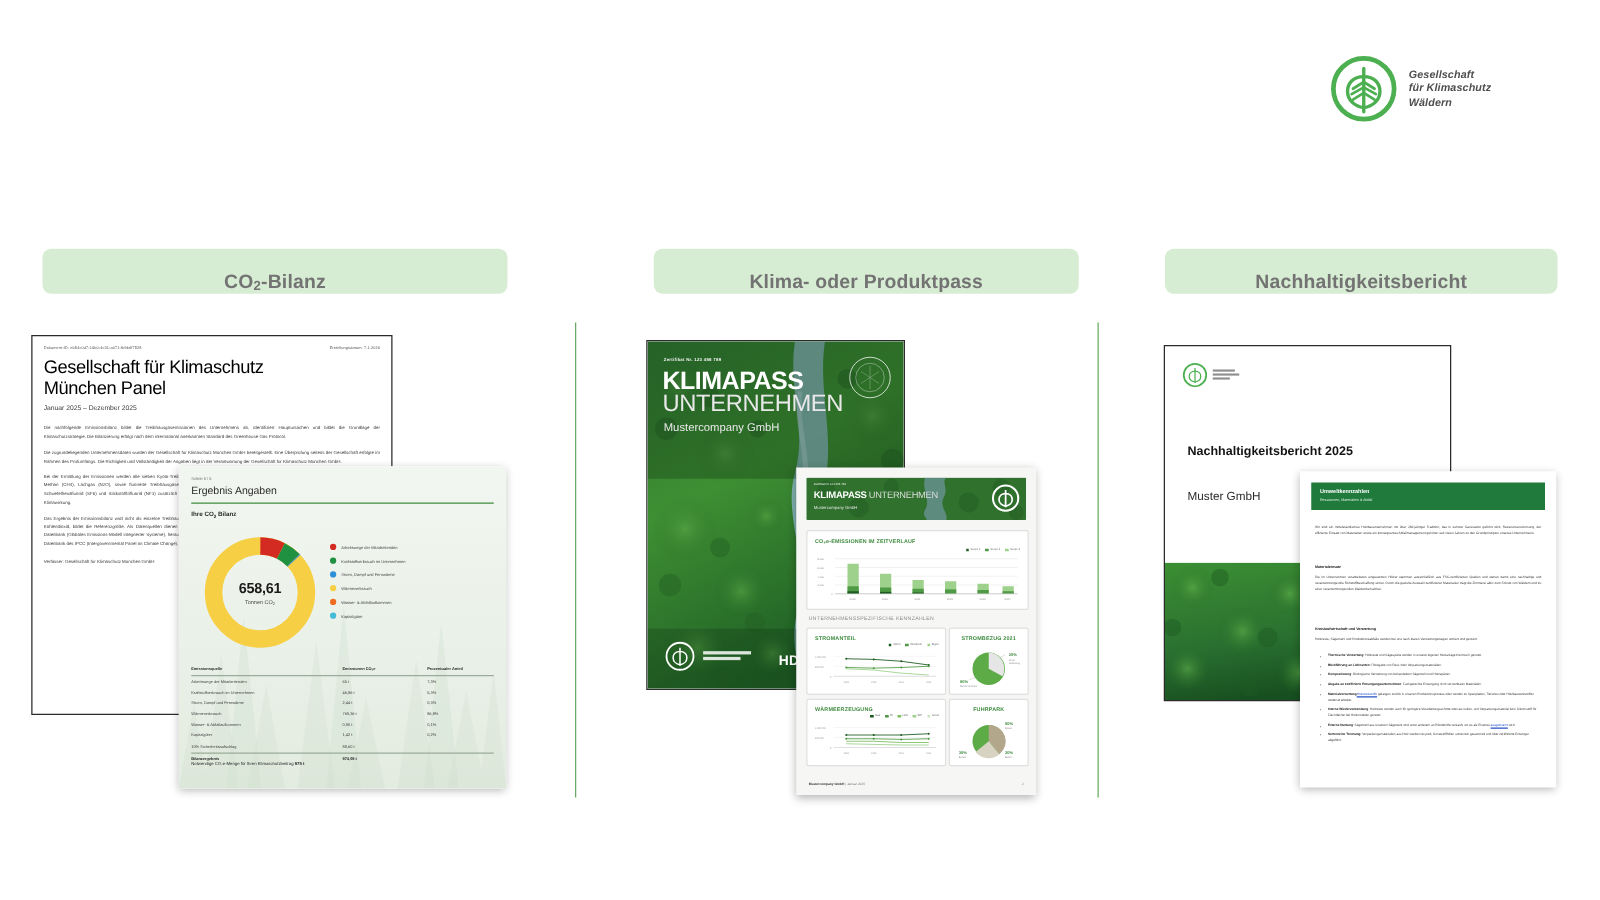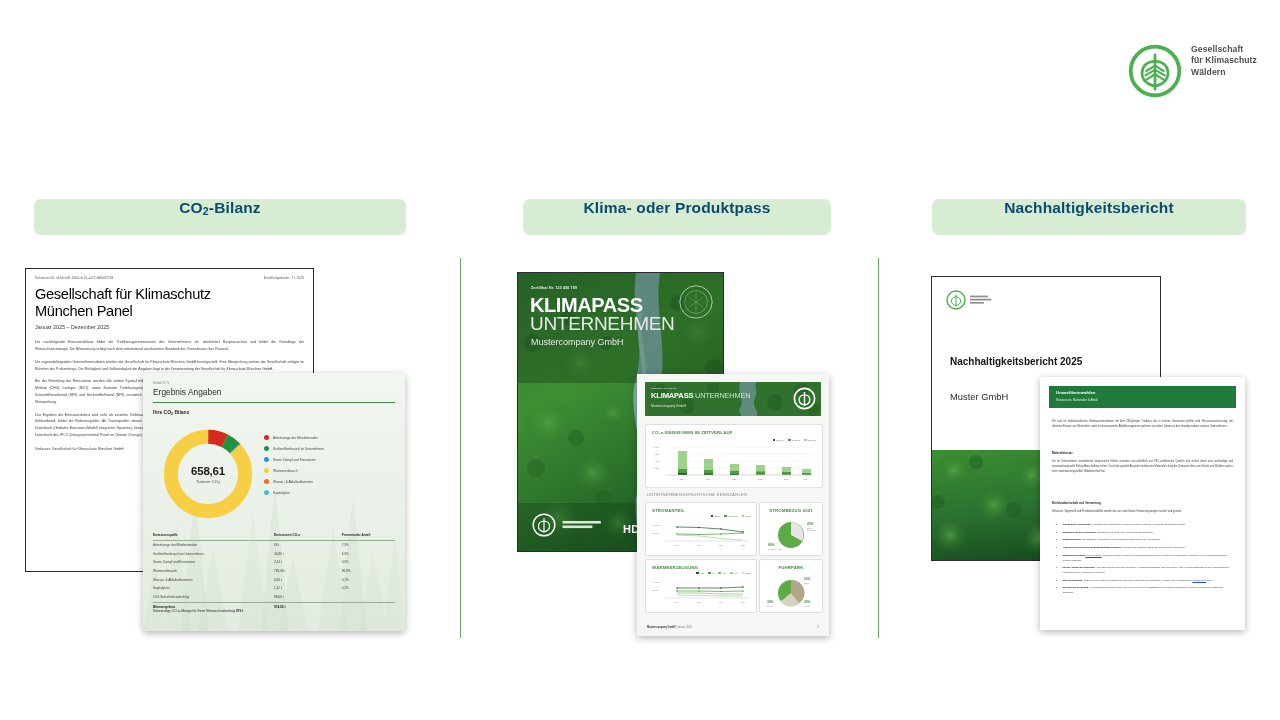--- a/index.html
+++ b/index.html
@@ -3,32 +3,32 @@
 <meta charset="utf-8">
 <style>
   html,body{margin:0;padding:0;}
   body{
     width:1280px;height:720px;overflow:hidden;background:#ffffff;
     font-family:"Liberation Sans",sans-serif;color:#222;
   }
   .stage{position:relative;width:1280px;height:720px;}
 
   
-  .brand{position:absolute;left:1128px;top:44px;display:flex;gap:9px;}
+  .brand{position:absolute;left:1064px;top:44px;display:flex;align-items:center;gap:9px;font-style:italic;}
   .brand-mark{width:54px;height:54px;flex:0 0 54px;}
   .brand-text{font-size:8.6px;line-height:1.32;color:#4e4e4e;font-weight:bold;letter-spacing:.1px;}
 
   
   .pill{
     position:absolute;height:36px;border-radius:7px;background:#d7edd3;
-    display:flex;align-items:flex-start;justify-content:center;
-    color:#0c4a6e;font-weight:bold;font-size:15.5px;letter-spacing:.15px;
+    display:flex;align-items:flex-end;justify-content:center;
+    color:#737373;font-weight:bold;font-size:15.5px;letter-spacing:.15px;
   }
   .pill-1{left:34px;top:199px;width:372px;}
-  .pill-2{left:523px;top:199px;width:308px;}
+  .pill-2{left:523px;top:199px;width:340px;}
   .pill-3{left:932px;top:199px;width:314px;}
   .pill sub{font-size:10.5px;vertical-align:baseline;position:relative;top:2px;}
 
   
   .divider{position:absolute;top:258px;width:1px;height:380px;background:#6aab63;}
   .div-1{left:460px;}
   .div-2{left:878px;}
 
   
   .doc{position:absolute;background:#fff;border:1px solid #2b2b2b;overflow:hidden;}

